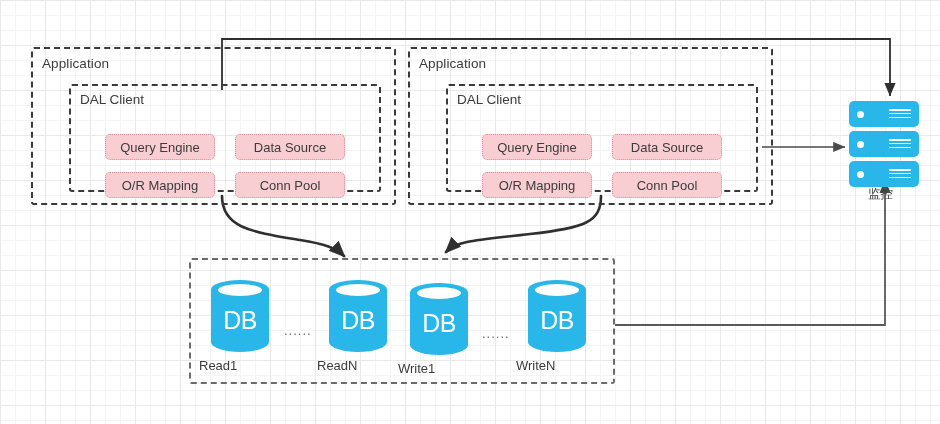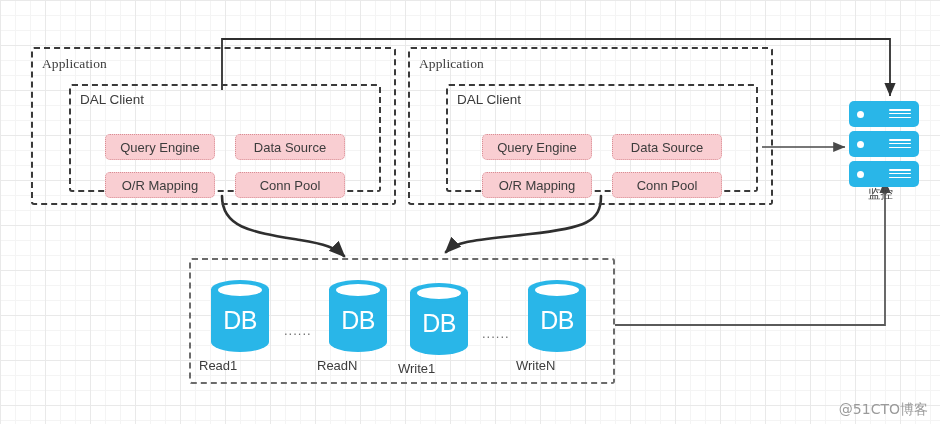--- a/index.html
+++ b/index.html
@@ -32,21 +32,20 @@
     box-sizing: border-box;
   }
   .app-label {
     position: absolute;
     top: 7px;
     left: 9px;
     font-size: 13.5px;
     color: #3c3c3c;
     letter-spacing: 0.1px;
     white-space: nowrap;
-    font-family: Liberation Serif, serif;
   }
   .dal-box {
     position: absolute;
     border: 2px dashed #3a3a3a;
     border-radius: 3px;
     box-sizing: border-box;
     text-align: right;
   }
   .dal-label {
     position: absolute;
@@ -317,15 +316,14 @@
       <span class="server-lines">
         <i></i>
           <i></i>
           <i></i>
       </span>
     </div>
   </div>
 
   <div class="monitor-label" style="left:868px; top:186px;">监控</div>
 
-  <div class="watermark">@51CTO博客</div>
 
 </div>
 
 </body></html>

